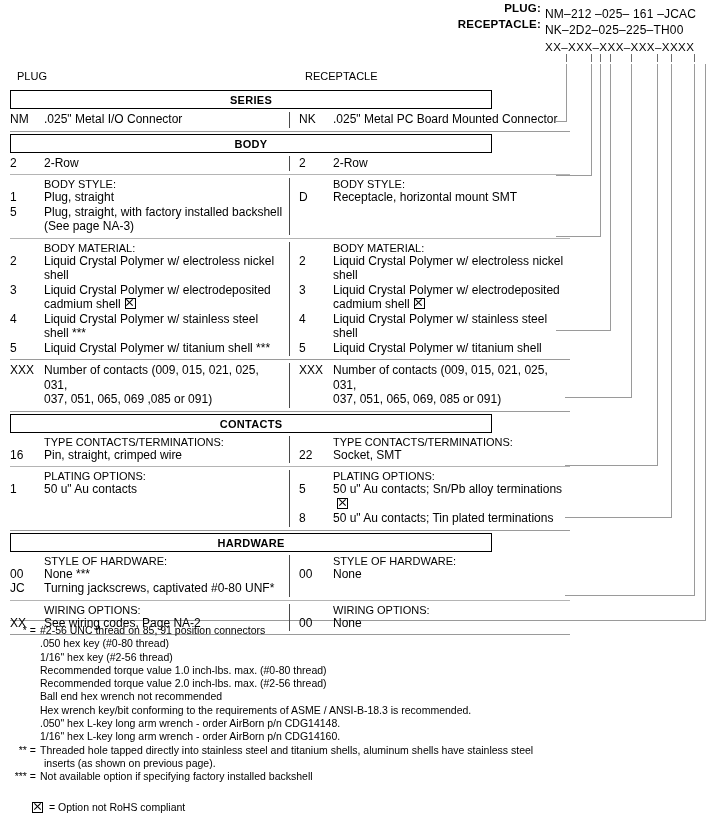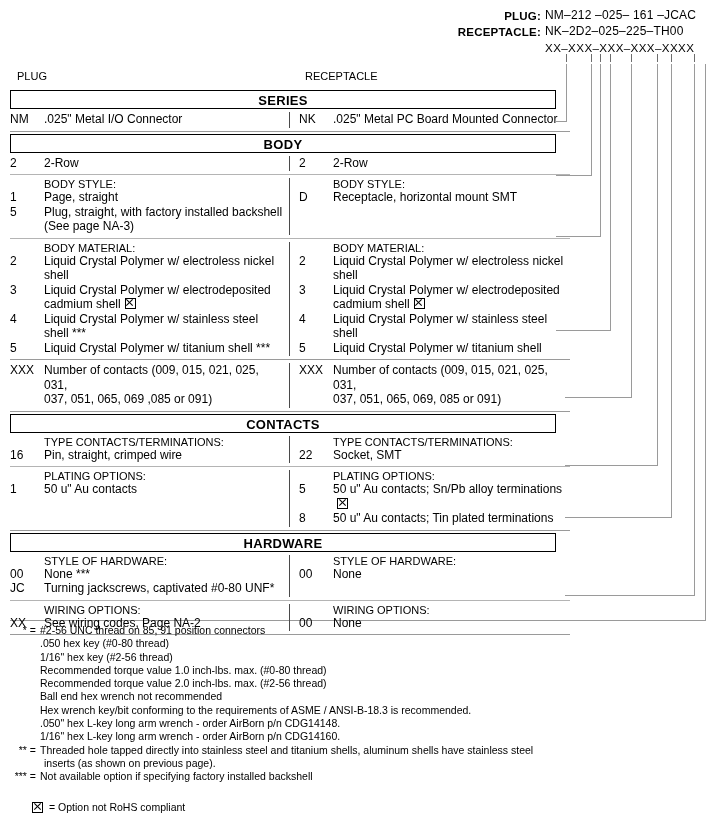--- a/index.html
+++ b/index.html
@@ -6,21 +6,21 @@
   body{
     width:717px;height:815px;position:relative;
     font-family:"Liberation Sans","DejaVu Sans",sans-serif;
     color:#000;
     -webkit-font-smoothing:antialiased;
   }
   .page{position:relative;width:717px;height:815px;overflow:hidden;}
 
   
   .pn-block{position:absolute;top:6px;left:0;width:717px;}
-  .pn-row{display:flex;align-items:flex-end;justify-content:flex-end;height:16px;margin-left:34px;}
+  .pn-row{display:flex;align-items:center;justify-content:flex-end;height:16px;margin-left:34px;}
   .pn-label{font-size:11.5px;font-weight:bold;letter-spacing:.2px;text-align:right;width:0;white-space:nowrap;position:relative;}
   .pn-label span{position:absolute;right:4px;bottom:0;white-space:nowrap;}
   .pn-value{font-size:12px;width:172px;text-align:left;white-space:nowrap;letter-spacing:.2px;}
   .pn-value.mono{font-size:11.6px;letter-spacing:.4px;}
 
   
   .ticks{position:absolute;top:54px;left:0;width:717px;height:10px;}
   .ticks i{position:absolute;top:0;width:1px;height:8px;background:#6d6d6d;display:block;}
 
   
@@ -30,22 +30,22 @@
 
   
   .chart{position:absolute;left:10px;top:70px;width:560px;}
   .colhead{display:flex;font-size:11px;height:16px;}
   .colhead .c1{width:285px;padding-left:7px;box-sizing:border-box;}
   .colhead .c2{width:275px;padding-left:10px;box-sizing:border-box;}
 
   .section{margin-bottom:0;}
   .sec-title{
     border:1.6px solid #000;height:19px;line-height:19px;text-align:center;
-    font-size:13px;font-weight:bold;letter-spacing:.3px;box-sizing:border-box;
-    margin:2px 0 0 0;width:546px;background:#fff;
+    font-size:11px;font-weight:bold;letter-spacing:.3px;box-sizing:border-box;
+    margin:2px 0 0 0;width:482px;background:#fff;
   }
   .rowgroup{border-bottom:1.4px solid #9a9a9a;}
   .rowgroup.thin{border-bottom:1.2px solid #b4b4b4;}
   .cols{display:flex;position:relative;}
   .cols:before{
     content:"";position:absolute;left:279px;top:3px;bottom:3px;width:1.4px;background:#4a4a4a;
   }
   .col{box-sizing:border-box;}
   .col.left{width:279px;padding:3px 4px 4px 0;}
   .col.right{width:281px;padding:3px 0 4px 10px;}
@@ -186,21 +186,21 @@
               </div>
             </div>
           </div>
         </div>
         <div class="rowgroup thin">
           <div class="cols">
             <div class="col left">
               <div class="grp-title">BODY STYLE:</div>
               <div class="opt">
                 <div class="code">1</div>
-                <div class="desc">Page, straight</div>
+                <div class="desc">Plug, straight</div>
               </div>
               <div class="opt">
                 <div class="code">5</div>
                 <div class="desc">Plug, straight, with factory installed backshell<span class="cont">(See page NA-3)</span></div>
               </div>
             </div>
             <div class="col right">
               <div class="grp-title">BODY STYLE:</div>
               <div class="opt">
                 <div class="code">D</div>

